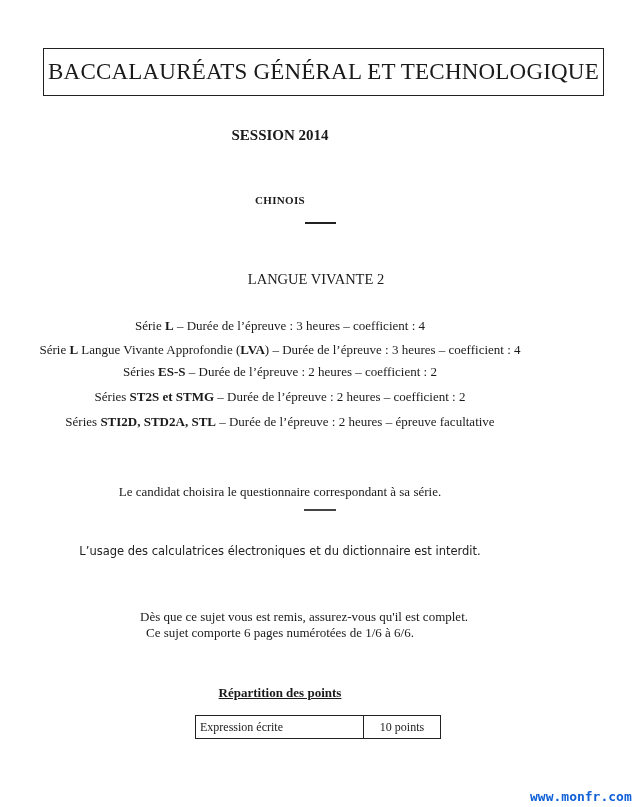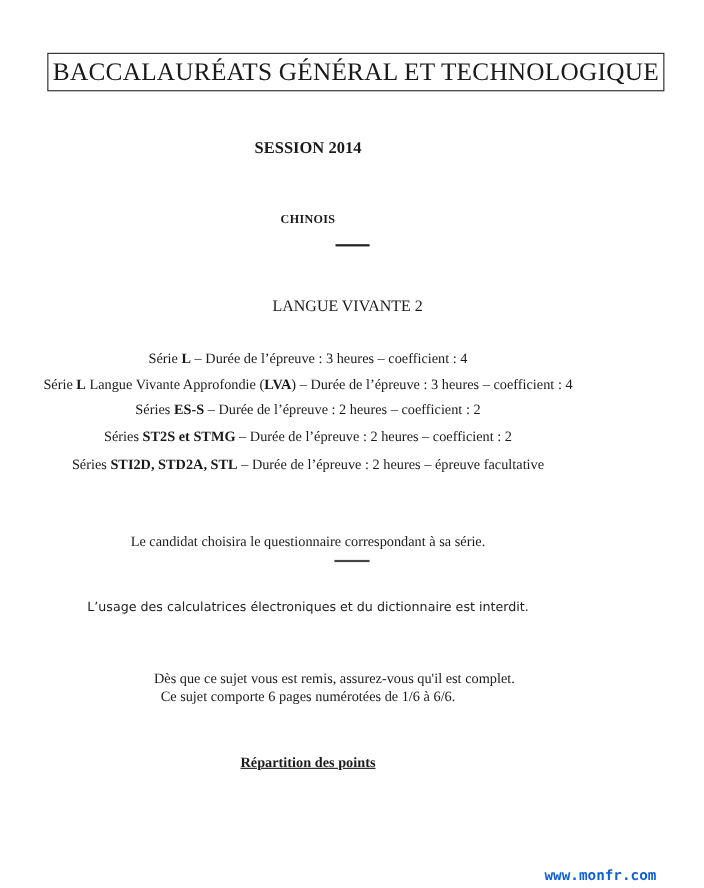--- a/index.html
+++ b/index.html
@@ -13,21 +13,21 @@
       position: relative;
       overflow: hidden;
       font-family: "Liberation Serif", "DejaVu Serif", serif;
       color: #1a1a1a;
     }
     .title-box {
       position: absolute;
       left: 43px;
       top: 48px;
       width: 561px;
-      height: 35px;
+      height: 48px;
       border: 1.5px solid #222;
       box-sizing: border-box;
       display: flex;
       align-items: center;
       justify-content: center;
       font-size: 23px;
       letter-spacing: 0.2px;
       color: #1a1a1a;
     }
     .center {
@@ -104,21 +104,21 @@
     }
     table.points td {
       border: 1.2px solid #222;
       height: 22px;
       padding: 0 4px;
     }
     table.points td.label { width: 159px; text-align: left; }
     table.points td.value { width: 68px; text-align: center; }
     .watermark {
       position: absolute;
-      left: 495px;
+      left: 530px;
       top: 789px;
       font-family: "DejaVu Sans Mono", "Liberation Mono", monospace;
       font-size: 13px;
       color: #1060d8;
       font-weight: bold;
     }
   </style>
 </head>
 <body>
 
@@ -152,16 +152,20 @@
 
 <div class="center calc">L’usage des calculatrices électroniques et du dictionnaire est interdit.</div>
 
 <div class="center check-1">Dès que ce sujet vous est remis, assurez-vous qu'il est complet.</div>
 <div class="center check-2">Ce sujet comporte 6 pages numérotées de 1/6 à 6/6.</div>
 
 <div class="center points-title">Répartition des points</div>
 
 <table class="points">
   <tbody>
+  <tr>
+    <td class="label">Expression écrite</td>
+    <td class="value">10 points</td>
+  </tr>
 </tbody>
   </table>
 
 <div class="watermark">www.monfr.com</div>
 
 </body></html>

